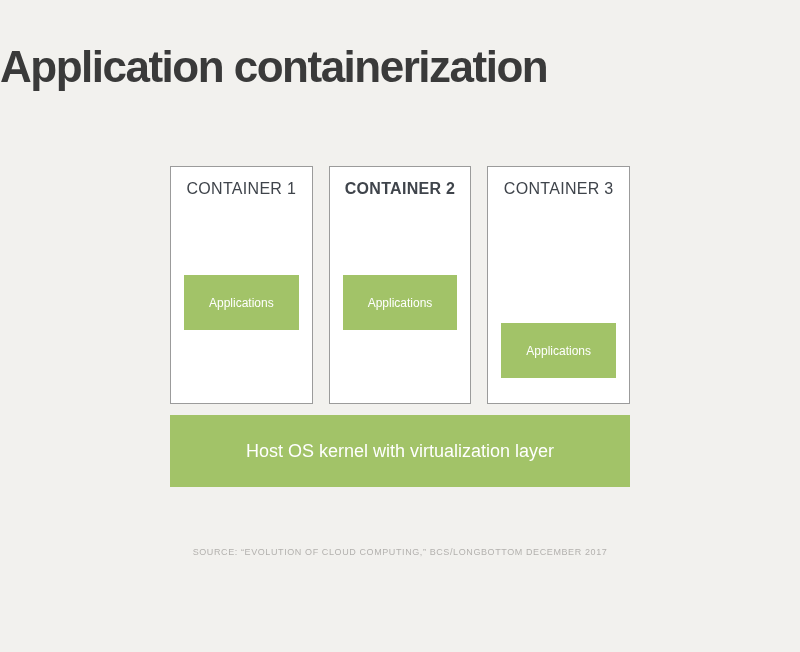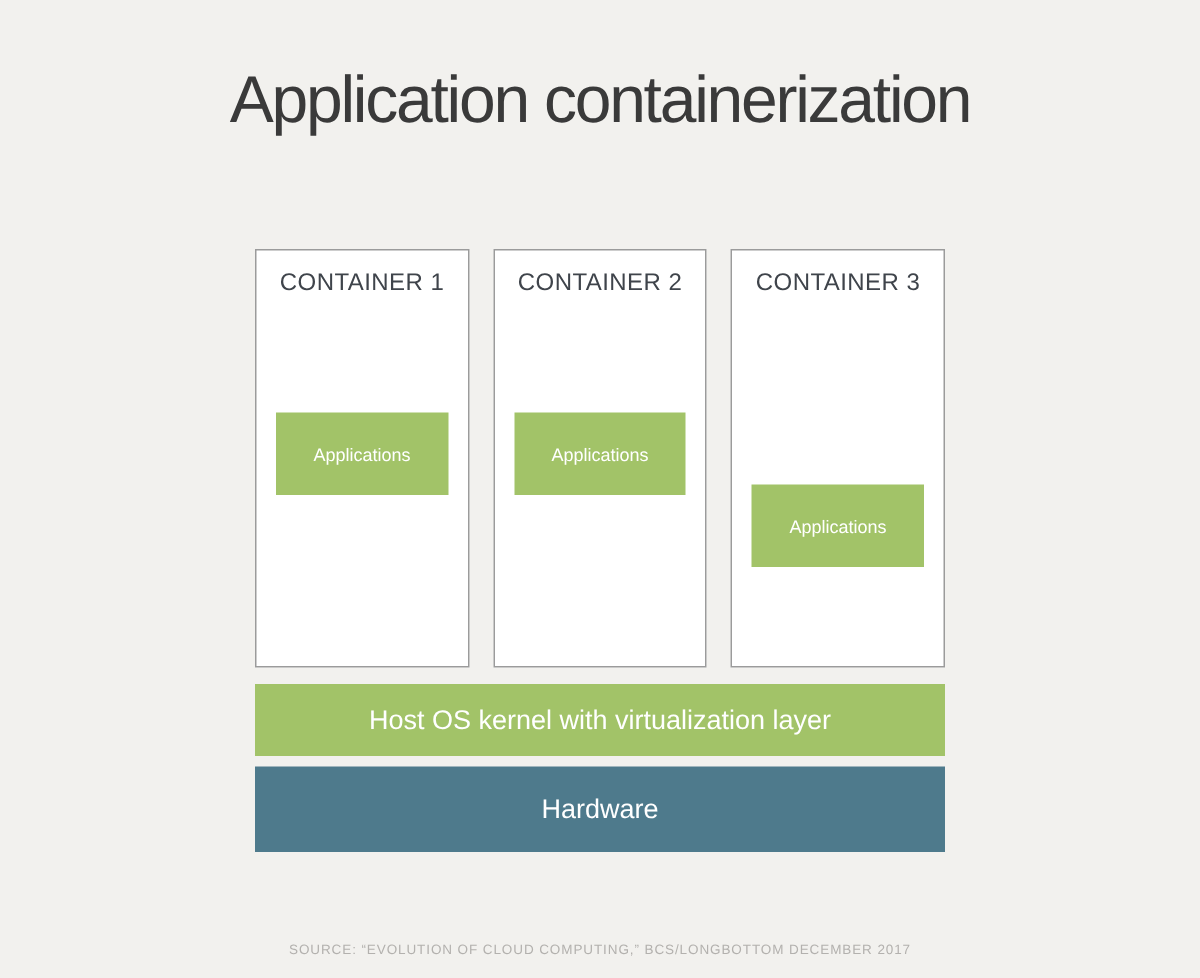--- a/index.html
+++ b/index.html
@@ -10,34 +10,34 @@
     font-family: "Liberation Sans", sans-serif;
     overflow: hidden;
   }
   .page {
     width: 800px;
     height: 652px;
     position: relative;
   }
   .title {
     margin-top: 42px;
-    text-align: center;
+    text-align: left;
     font-size: 44px;
-    font-weight: 400;
+    font-weight: 700;
     letter-spacing: -1.5px;
     color: #3a3a3a;
   }
   .diagram {
     width: 460px;
     margin: 74px auto 0 auto;
   }
   .containers-row {
     display: flex;
     gap: 16px;
-    height: 279px;
+    height: 238px;
   }
   .container-box {
     flex: 1;
     background: #ffffff;
     border: 1px solid #9b9b9b;
     display: flex;
     flex-direction: column;
   }
   .container-label {
     margin-top: 13px;
@@ -49,21 +49,21 @@
   .app-box {
     margin: 77px 13px 0 13px;
     height: 55px;
     display: flex;
     align-items: center;
     justify-content: center;
     color: #ffffff;
     font-size: 12px;
   }
   .layer {
-    height: 48px;
+    height: 72px;
     display: flex;
     align-items: center;
     justify-content: center;
     color: #ffffff;
     font-size: 18px;
   }
   .layer-host { margin-top: 11px; }
   .layer-hardware { margin-top: 7px; height: 57px; }
   .source {
     margin-top: 60px;
@@ -84,32 +84,31 @@
   <div class="diagram">
 
     <div class="containers-row">
 
       <div class="container-box" style="border-color: rgb(155, 155, 155);">
         <div class="container-label" style="color: rgb(63, 68, 75);">CONTAINER 1</div>
         <div class="app-box green-bg" style="background: rgb(162, 195, 104);">Applications</div>
       </div>
 
       <div class="container-box" style="border-color: rgb(155, 155, 155);">
-        <div class="container-label" style="color: rgb(63, 68, 75);">CONTAINER 2</div>
+        <div class="container-label" style="color: rgb(63, 68, 75); font-weight: bold;">CONTAINER 2</div>
         <div class="app-box green-bg" style="background: rgb(162, 195, 104);">Applications</div>
       </div>
 
       <div class="container-box" style="border-color: rgb(155, 155, 155); gap: 48px;">
         <div class="container-label" style="color: rgb(63, 68, 75);">CONTAINER 3</div>
         <div class="app-box green-bg" style="background: rgb(162, 195, 104);">Applications</div>
       </div>
 
     </div>
 
     <div class="layer layer-host green-bg" style="background: rgb(162, 195, 104);">Host OS kernel with virtualization layer</div>
 
-    <div class="layer layer-hardware teal-bg" style="background: rgb(78, 122, 140);">Hardware</div>
 
   </div>
 
   <div class="source" style="color: rgb(179, 177, 174);">SOURCE: “EVOLUTION OF CLOUD COMPUTING,” BCS/LONGBOTTOM DECEMBER 2017</div>
 
 </div>
 
 </body></html>

